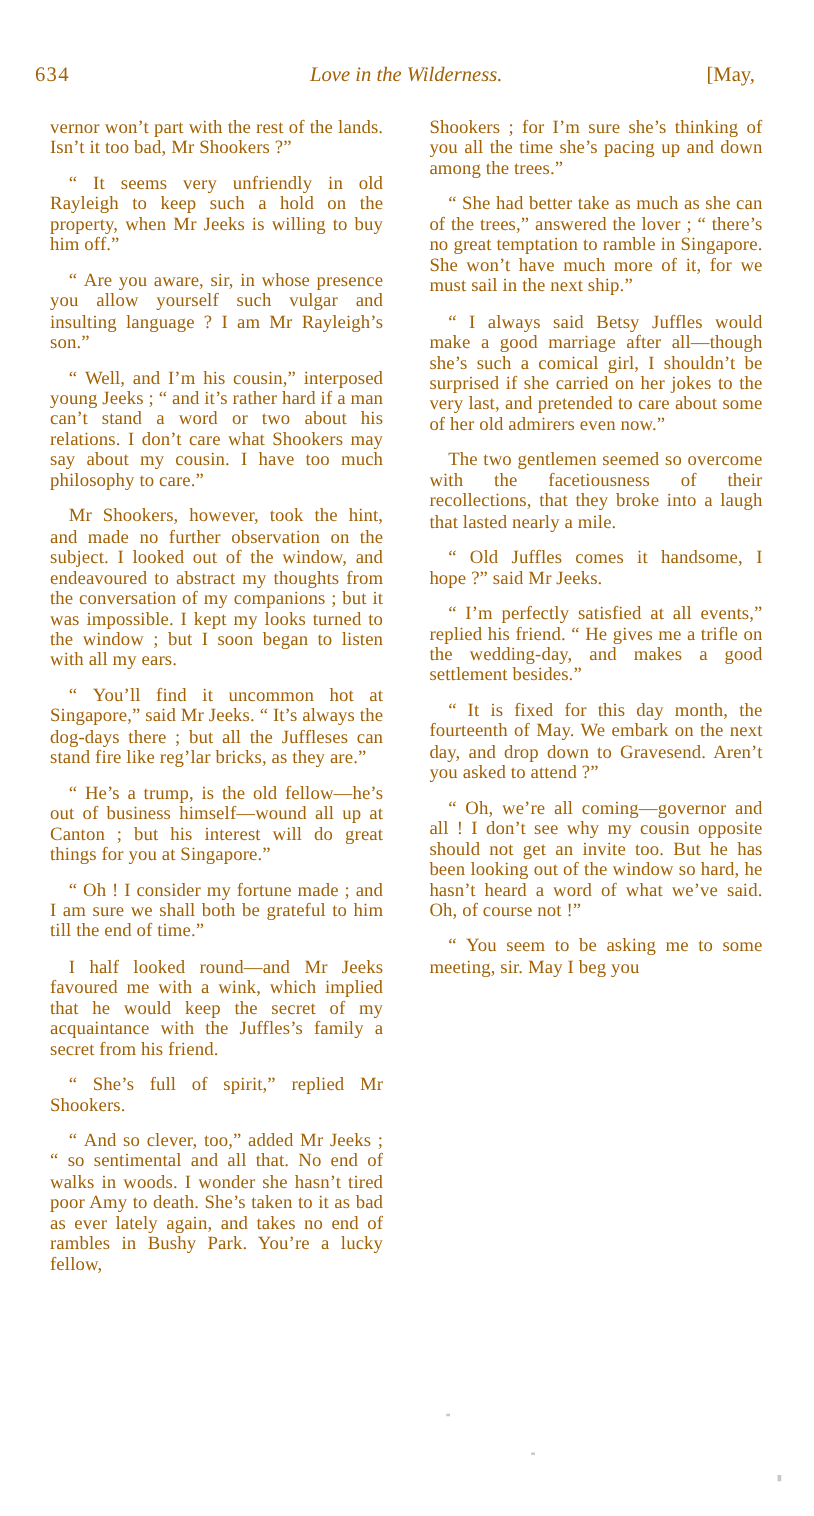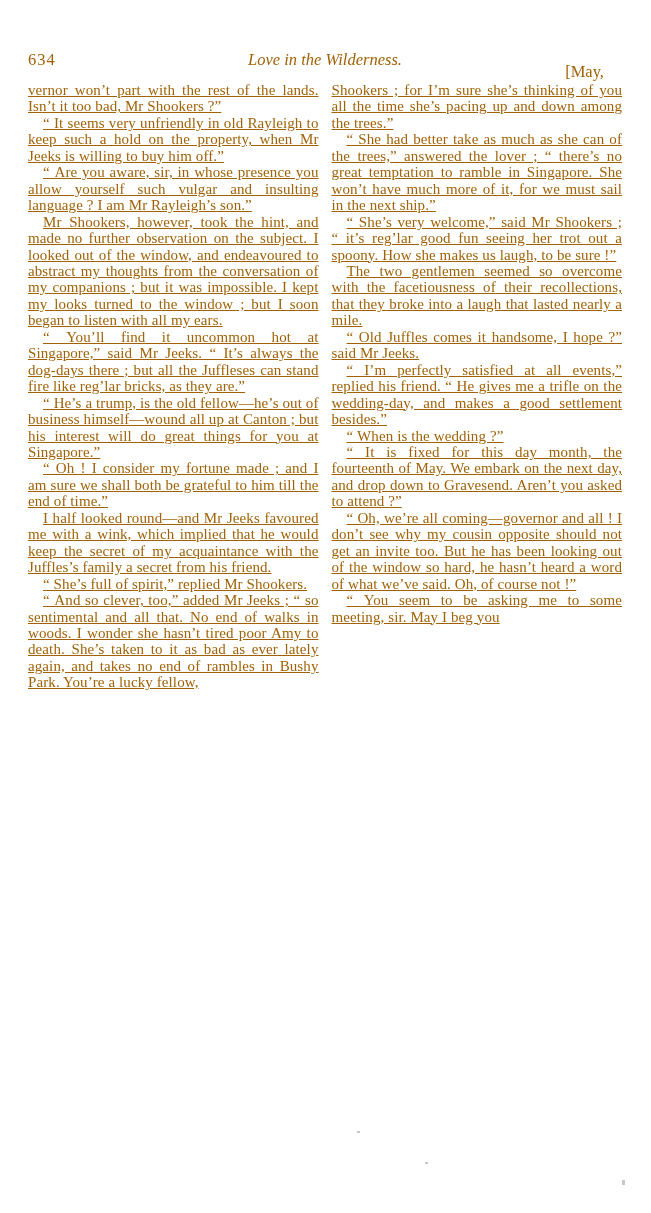--- a/index.html
+++ b/index.html
@@ -18,72 +18,72 @@
   .header {
     position: absolute;
     top: 50px;
     left: 28px;
     width: 594px;
     height: 22px;
     font-size: 16.5px;
   }
   .pagenum { position: absolute; left: 0; top: 0; letter-spacing: 1px; }
   .title   { position: absolute; left: 0; right: 0; top: 0; text-align: center; font-style: italic; }
-  .issue   { position: absolute; right: 18px; top: 0; margin-top: 12px; }
+  .issue   { position: absolute; right: 18px; top: 0; }
   .columns {
     position: absolute;
     top: 82px;
     left: 28px;
     width: 594px;
     display: flex;
     gap: 13px;
   }
   .col {
     flex: 1;
     min-width: 0;
     font-size: 15px;
     line-height: 16.45px;
     text-align: justify;
     letter-spacing: 0.1px;
   }
-  .col p { margin: 0; text-decoration: underline; }
+  .col p { margin: 12px; }
   .col p.indent { text-indent: 15px; }
   .it { font-style: italic; }
   .speck { position: absolute; background: #9a9a9a; opacity: 0.55; }
 </style>
 </head>
 <body>
 
 <div class="page" style="background: rgb(255, 255, 255); color: #a16207;">
   <div class="header">
     <span class="pagenum">634</span>
     <span class="title">Love in the Wilderness.</span>
     <span class="issue">[May,</span>
   </div>
   <div class="columns">
     <div class="col" id="col-left">
         <p><span>vernor won’t part with the rest of the lands. Isn’t it too bad, Mr Shookers&nbsp;?”</span></p>
         <p class="indent"><span>“&nbsp;It seems very unfriendly in old Rayleigh to keep such a hold on the property, when Mr Jeeks is willing to buy him off.”</span></p>
         <p class="indent"><span>“&nbsp;Are you aware, sir, in whose presence you allow yourself such vulgar and insulting language&nbsp;? I am Mr Rayleigh’s son.”</span></p>
+        <p class="indent"><span>“&nbsp;Well, and I’m his cousin,” interposed young Jeeks&nbsp;; “&nbsp;and it’s rather hard if a man can’t stand a word or two about his relations. I don’t care what Shookers may say about my cousin. I have too much philosophy to care.”</span></p>
         <p class="indent"><span>Mr Shookers, however, took the hint, and made no further observation on the subject. I looked out of the window, and endeavoured to abstract my thoughts from the conversation of my companions&nbsp;; but it was impossible. I kept my looks turned to the window&nbsp;; but I soon began to listen with all my ears.</span></p>
         <p class="indent"><span>“&nbsp;You’ll find it uncommon hot at Singapore,” said Mr Jeeks. “&nbsp;It’s always the dog-days there&nbsp;; but all the Juffleses can stand fire like reg’lar bricks, as they are.”</span></p>
         <p class="indent"><span>“&nbsp;He’s a trump, is the old fellow—he’s out of business himself—wound all up at Canton&nbsp;; but his interest will do great things for you at Singapore.”</span></p>
         <p class="indent"><span>“&nbsp;Oh&nbsp;! I consider my fortune made&nbsp;; and I am sure we shall both be grateful to him till the end of time.”</span></p>
         <p class="indent"><span>I half looked round—and Mr Jeeks favoured me with a wink, which implied that he would keep the secret of my acquaintance with the Juffles’s family a secret from his friend.</span></p>
         <p class="indent"><span>“&nbsp;She’s full of spirit,” replied Mr Shookers.</span></p>
         <p class="indent"><span>“&nbsp;And so clever, too,” added Mr Jeeks&nbsp;; “&nbsp;so sentimental and all that. No end of walks in woods. I wonder she hasn’t tired poor Amy to death. She’s taken to it as bad as ever lately again, and takes no end of rambles in Bushy Park. You’re a lucky fellow,</span></p>
       </div>
     <div class="col" id="col-right">
         <p><span>Shookers&nbsp;; for I’m sure she’s thinking of you all the time she’s pacing up and down among the trees.”</span></p>
         <p class="indent"><span>“&nbsp;She had better take as much as she can of the trees,” answered the lover&nbsp;; “&nbsp;there’s no great temptation to ramble in Singapore. She won’t have much more of it, for we must sail in the next ship.”</span></p>
-        <p class="indent"><span>“&nbsp;She’s very welcome,” said Mr Shookers&nbsp;; “&nbsp;it’s reg’lar good fun seeing her trot out a spoony. How she makes us laugh, to be sure&nbsp;!”</span></p>
+        <p class="indent"><span>“&nbsp;I always said Betsy Juffles would make a good marriage after all—though she’s such a comical girl, I shouldn’t be surprised if she carried on her jokes to the very last, and pretended to care about some of her old admirers even now.”</span></p>
         <p class="indent"><span>The two gentlemen seemed so overcome with the facetiousness of their recollections, that they broke into a laugh that lasted nearly a mile.</span></p>
         <p class="indent"><span>“&nbsp;Old Juffles comes it handsome, I hope&nbsp;?” said Mr Jeeks.</span></p>
         <p class="indent"><span>“&nbsp;I’m perfectly satisfied at all events,” replied his friend. “&nbsp;He gives me a trifle on the wedding-day, and makes a good settlement besides.”</span></p>
-        <p class="indent"><span>“&nbsp;When is the wedding&nbsp;?”</span></p>
         <p class="indent"><span>“&nbsp;It is fixed for this day month, the fourteenth of May. We embark on the next day, and drop down to Gravesend. Aren’t you asked to attend&nbsp;?”</span></p>
         <p class="indent"><span>“&nbsp;Oh, we’re all coming—governor and all&nbsp;! I don’t see why my cousin opposite should not get an invite too. But he has been looking out of the window so hard, he hasn’t heard a word of what we’ve said. Oh, of course not&nbsp;!”</span></p>
         <p class="indent"><span>“&nbsp;You seem to be asking me to some meeting, sir. May I beg you</span></p>
       </div>
   </div>
   <div class="speck" style="left:357px; top:1131px; width:3px; height:2px;"></div>
   <div class="speck" style="left:425px; top:1162px; width:3px; height:2px;"></div>
   <div class="speck" style="left:622px; top:1180px; width:3px; height:5px;"></div>
 </div>
 

